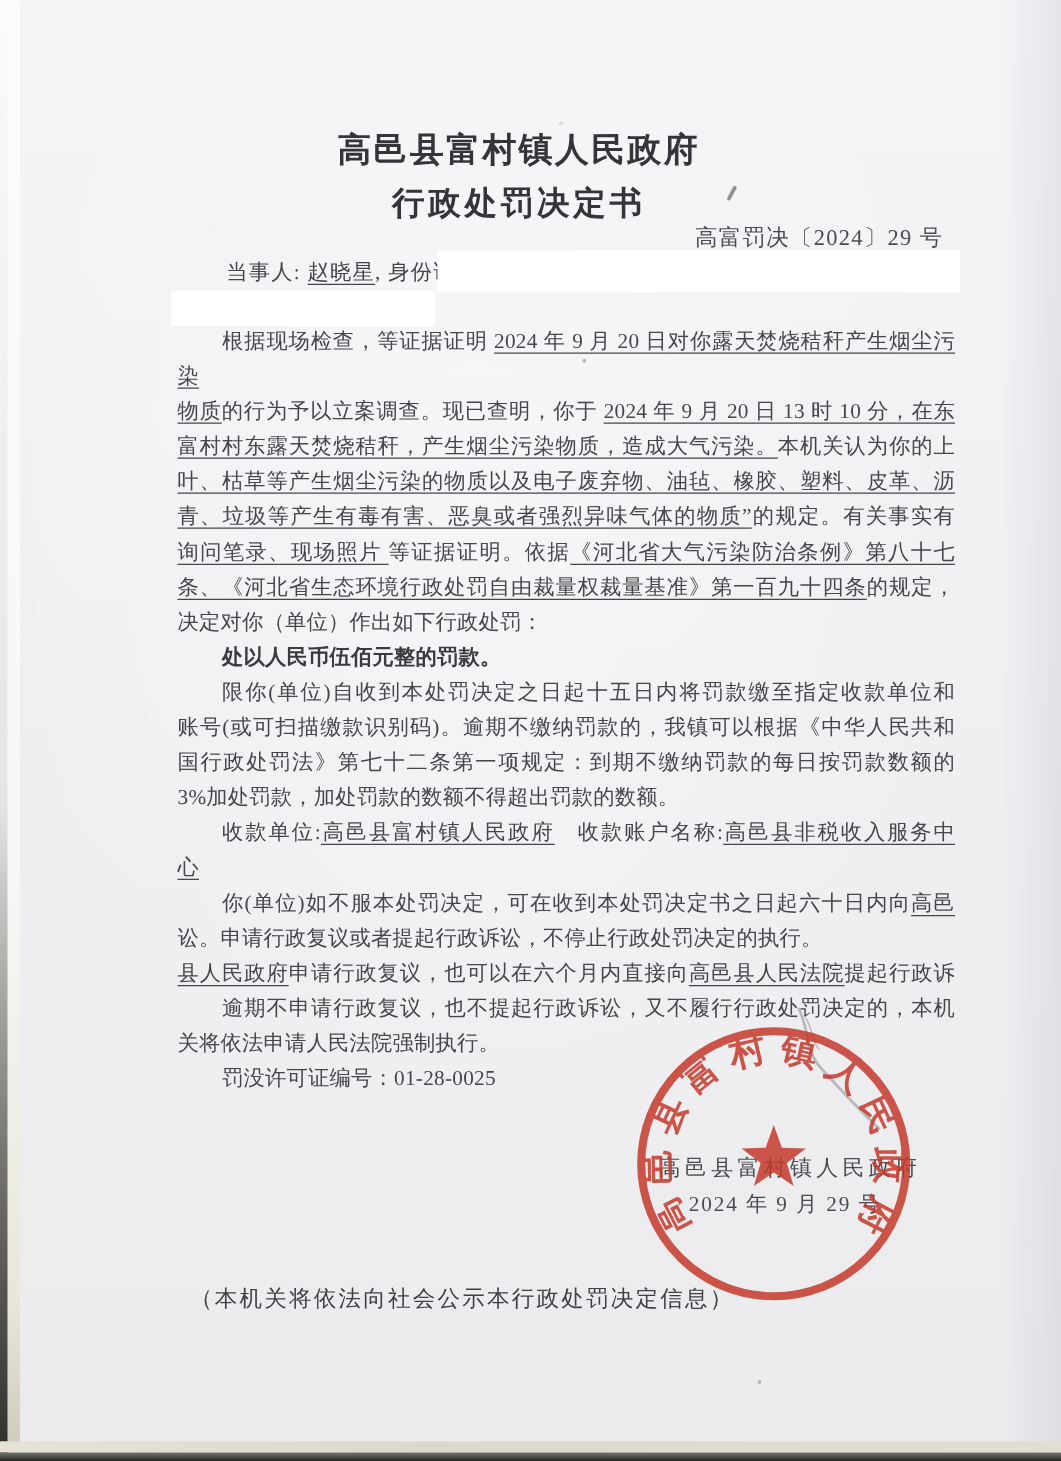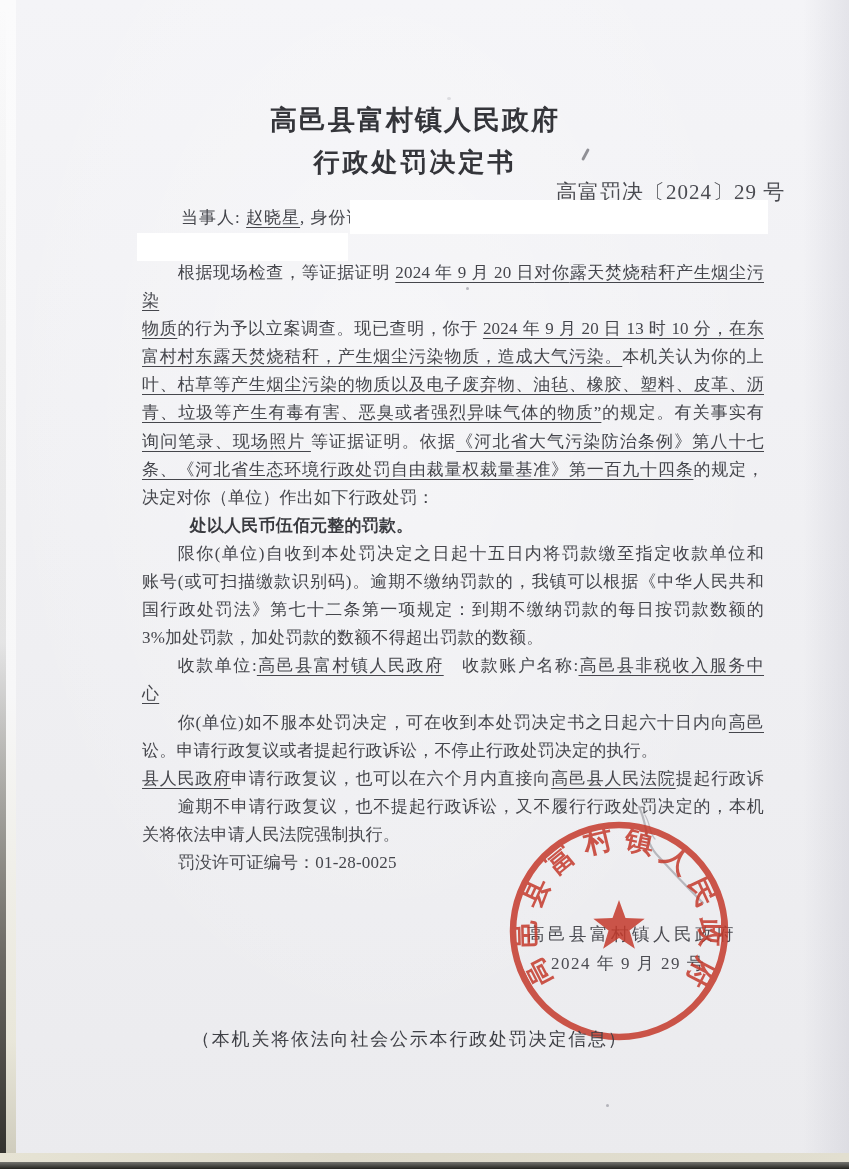--- a/index.html
+++ b/index.html
@@ -21,40 +21,40 @@
     background:linear-gradient(90deg,#e6e3d4,#ddd9ca 40%,#e2dfd0); }
   .edge-bottom-dark { position:absolute; left:0; right:0; bottom:0; height:7px;
     background:linear-gradient(180deg,#757570,#23231f); }
   .edge-right-shade { position:absolute; right:0; top:0; bottom:16px; width:46px;
     background:linear-gradient(270deg,rgba(170,170,185,.22),rgba(170,170,185,0)); }
   
   .titles { position:absolute; top:102px; left:130px; width:570px; text-align:center;
     font-weight:bold; color:#34353a; }
   .title-l1 { font-size:27px; letter-spacing:2px; }
   .title-l2 { font-size:26px; letter-spacing:3px; margin-top:7px; }
-  .docnum { position:absolute; top:178px; left:556px; font-size:21px; letter-spacing:1px; color:#4a4b51; }
+  .docnum { position:absolute; top:178px; left:556px; font-size:18px; letter-spacing:1px; color:#4a4b51; }
   .pen-tick { position:absolute; left:584px; top:148px; width:3px; height:13px;
     background:#6f6f76; transform:rotate(28deg); border-radius:2px; opacity:.75; }
   
   .party { position:absolute; top:206px; left:142px; width:622px; font-size:17px;
     letter-spacing:1px; text-indent:2.3em; }
   .redact-1 { position:absolute; left:350px; top:200px; width:418px; height:34px; background:#ffffff; }
   .redact-2 { position:absolute; left:137px; top:233px; width:211px; height:28px; background:#ffffff; }
   
   .body { position:absolute; top:259px; left:142px; width:622px; font-size:17px;
     line-height:28.1px; letter-spacing:.2px; }
   .bline { white-space:normal; }
   .bline.fill { text-align:justify; text-align-last:justify; }
   .bline.ind { text-indent:2.1em; }
   .u { text-decoration:underline; text-underline-offset:4px; text-decoration-thickness:1px; }
-  .b { font-weight:bold; color:#3a3b40;margin-left:12px; }
+  .b { font-weight:bold; color:#3a3b40; }
   
   .sig-agency { position:absolute; top:922px; left:527px; font-size:17.5px; letter-spacing:3.5px; color:#4a4b51; }
   .sig-date { position:absolute; top:952px; left:551px; font-size:17px; letter-spacing:1.5px; color:#4a4b51; }
-  .footer-note { position:absolute; top:1027px; left:152px; font-size:18px; letter-spacing:1.8px; color:#3f4046;margin-left:40px; }
+  .footer-note { position:absolute; top:1027px; left:152px; font-size:18px; letter-spacing:1.8px; color:#3f4046; }
   
   .stamp { position:absolute; left:503px; top:815px; width:232px; height:232px; opacity:.85; }
   .stamp text { font-family:"Liberation Serif","DejaVu Serif",serif; font-weight:bold; }
   
   .scratch { position:absolute; left:615px; top:785px; width:130px; height:130px; opacity:.55; }
   .speck { position:absolute; border-radius:50%; background:#8e8e98; opacity:.6; }
   .speck.s1 { left:466px; top:287px; width:3px; height:3px; }
   .speck.s2 { left:606px; top:1104px; width:3px; height:3px; }
   .speck.s3 { left:447px; top:97px;  width:4px; height:3px; opacity:.25; }
 </style>

